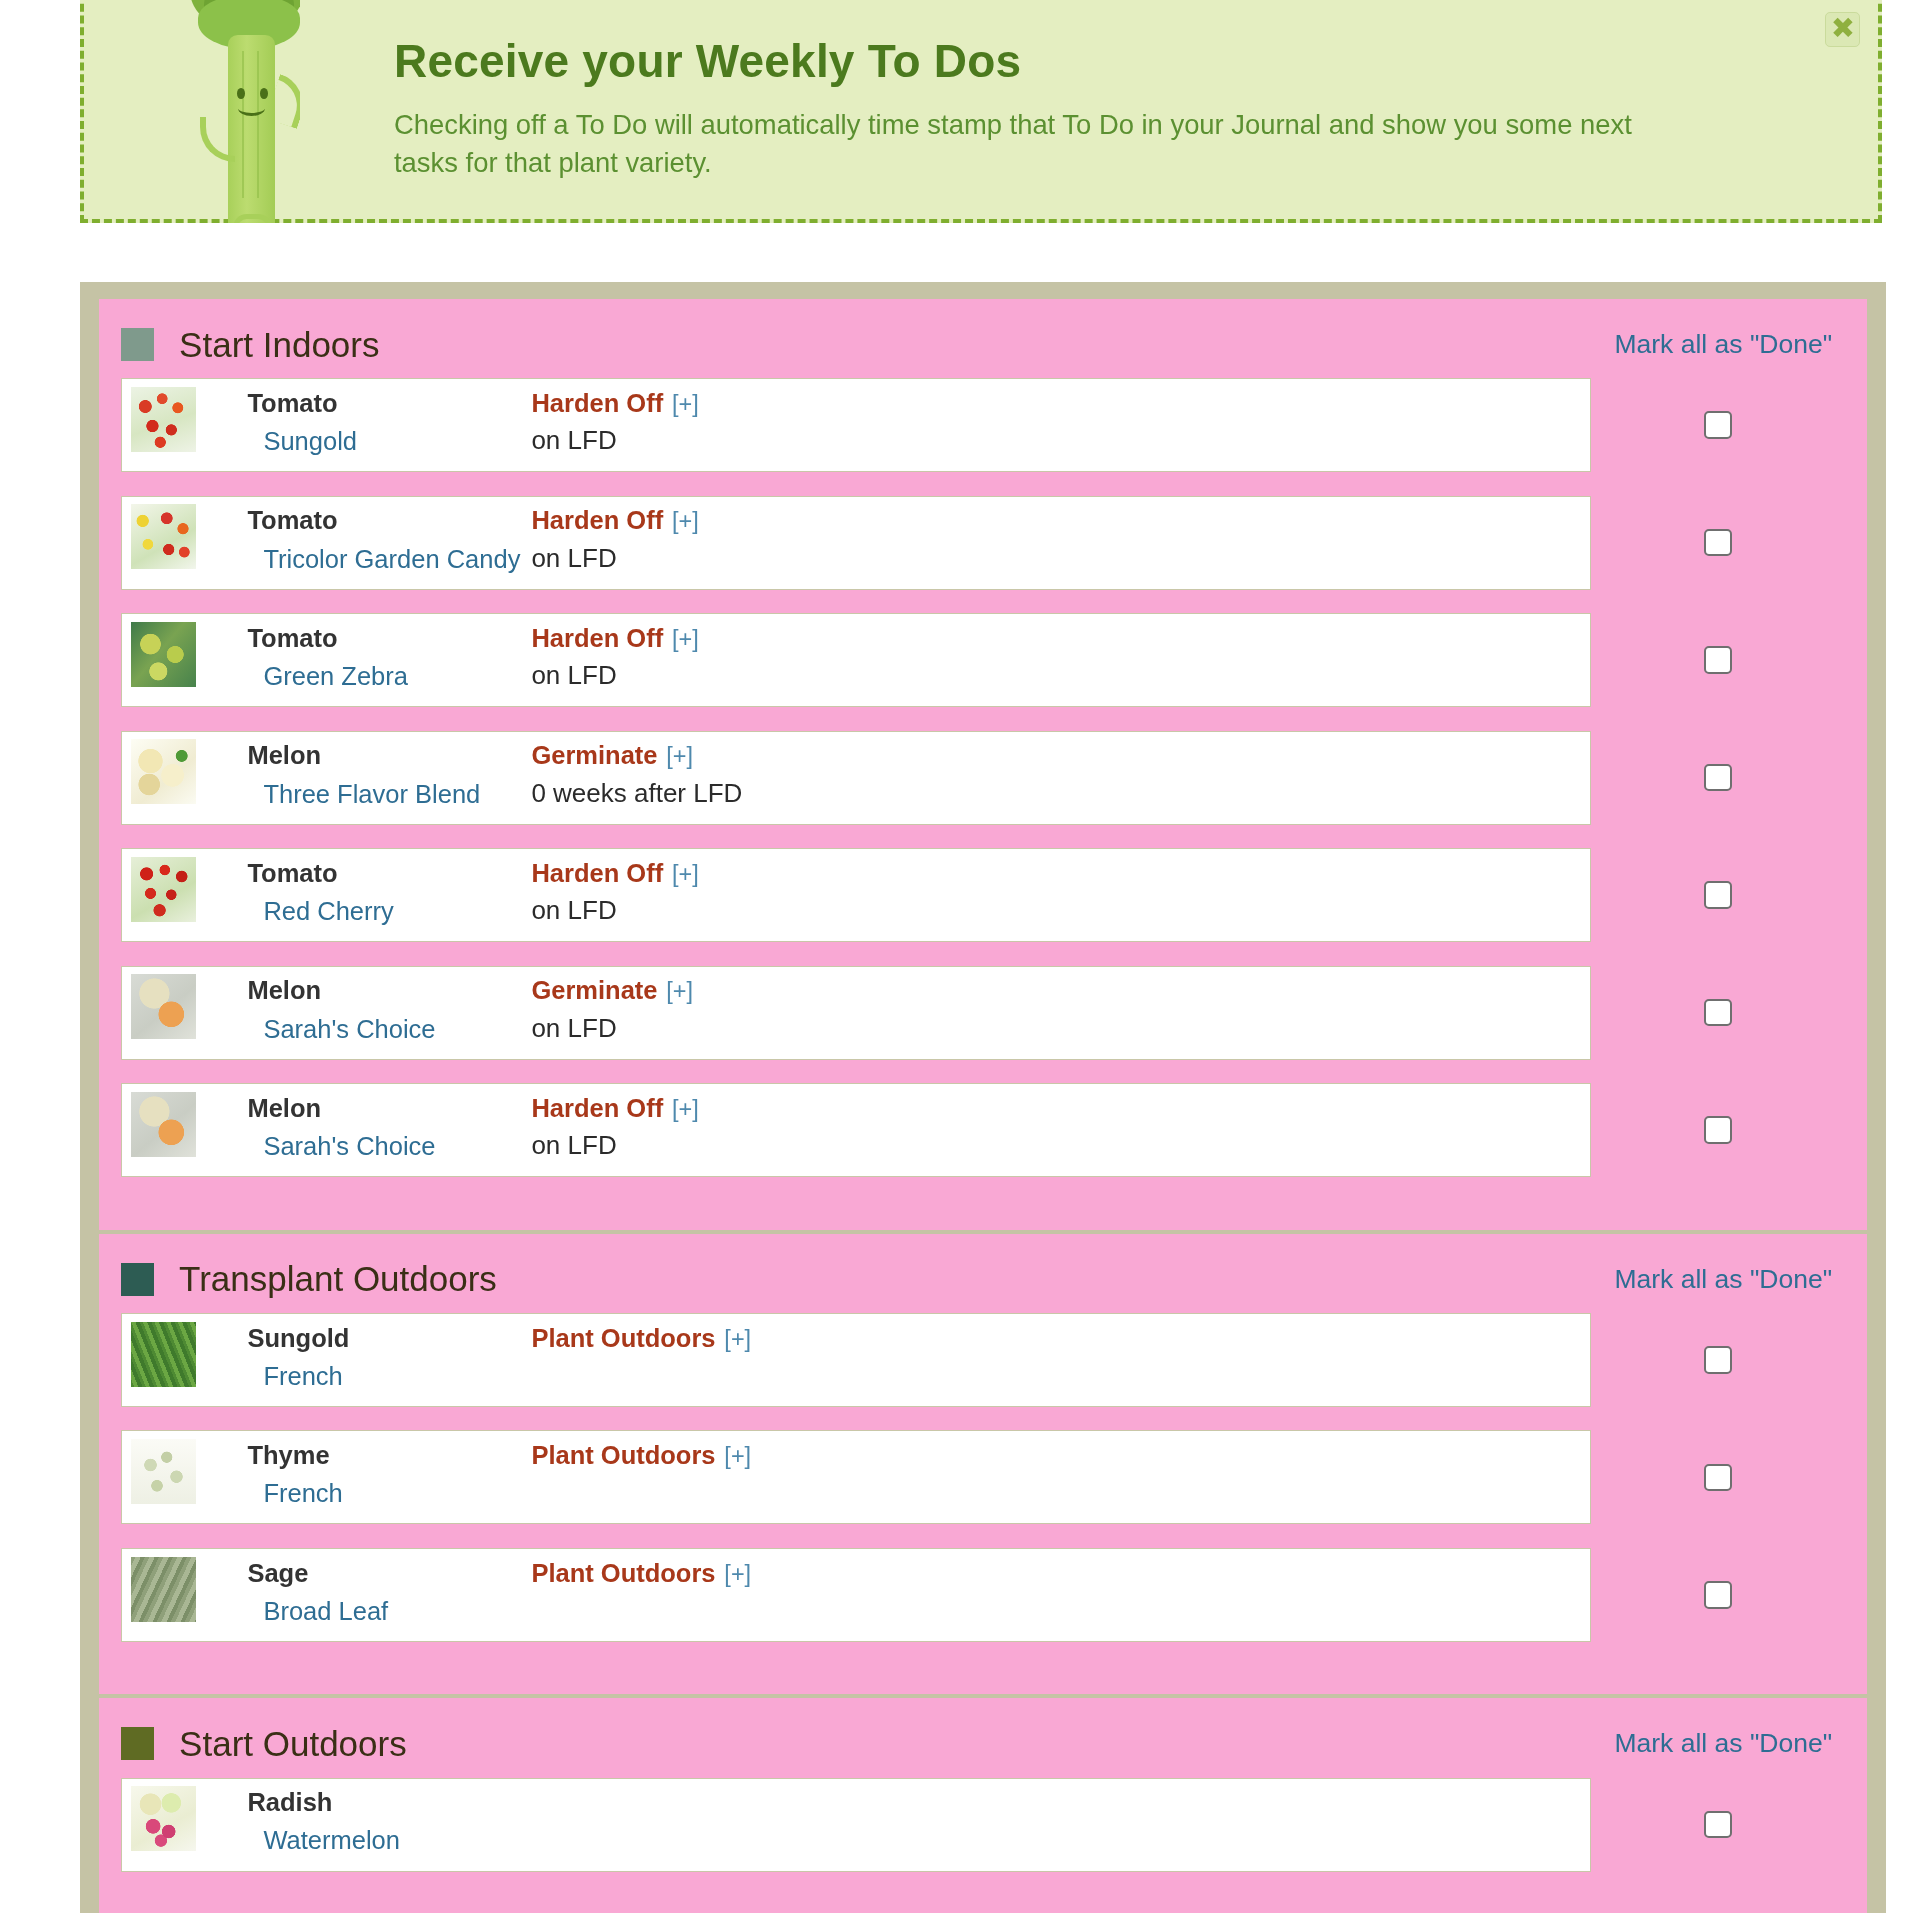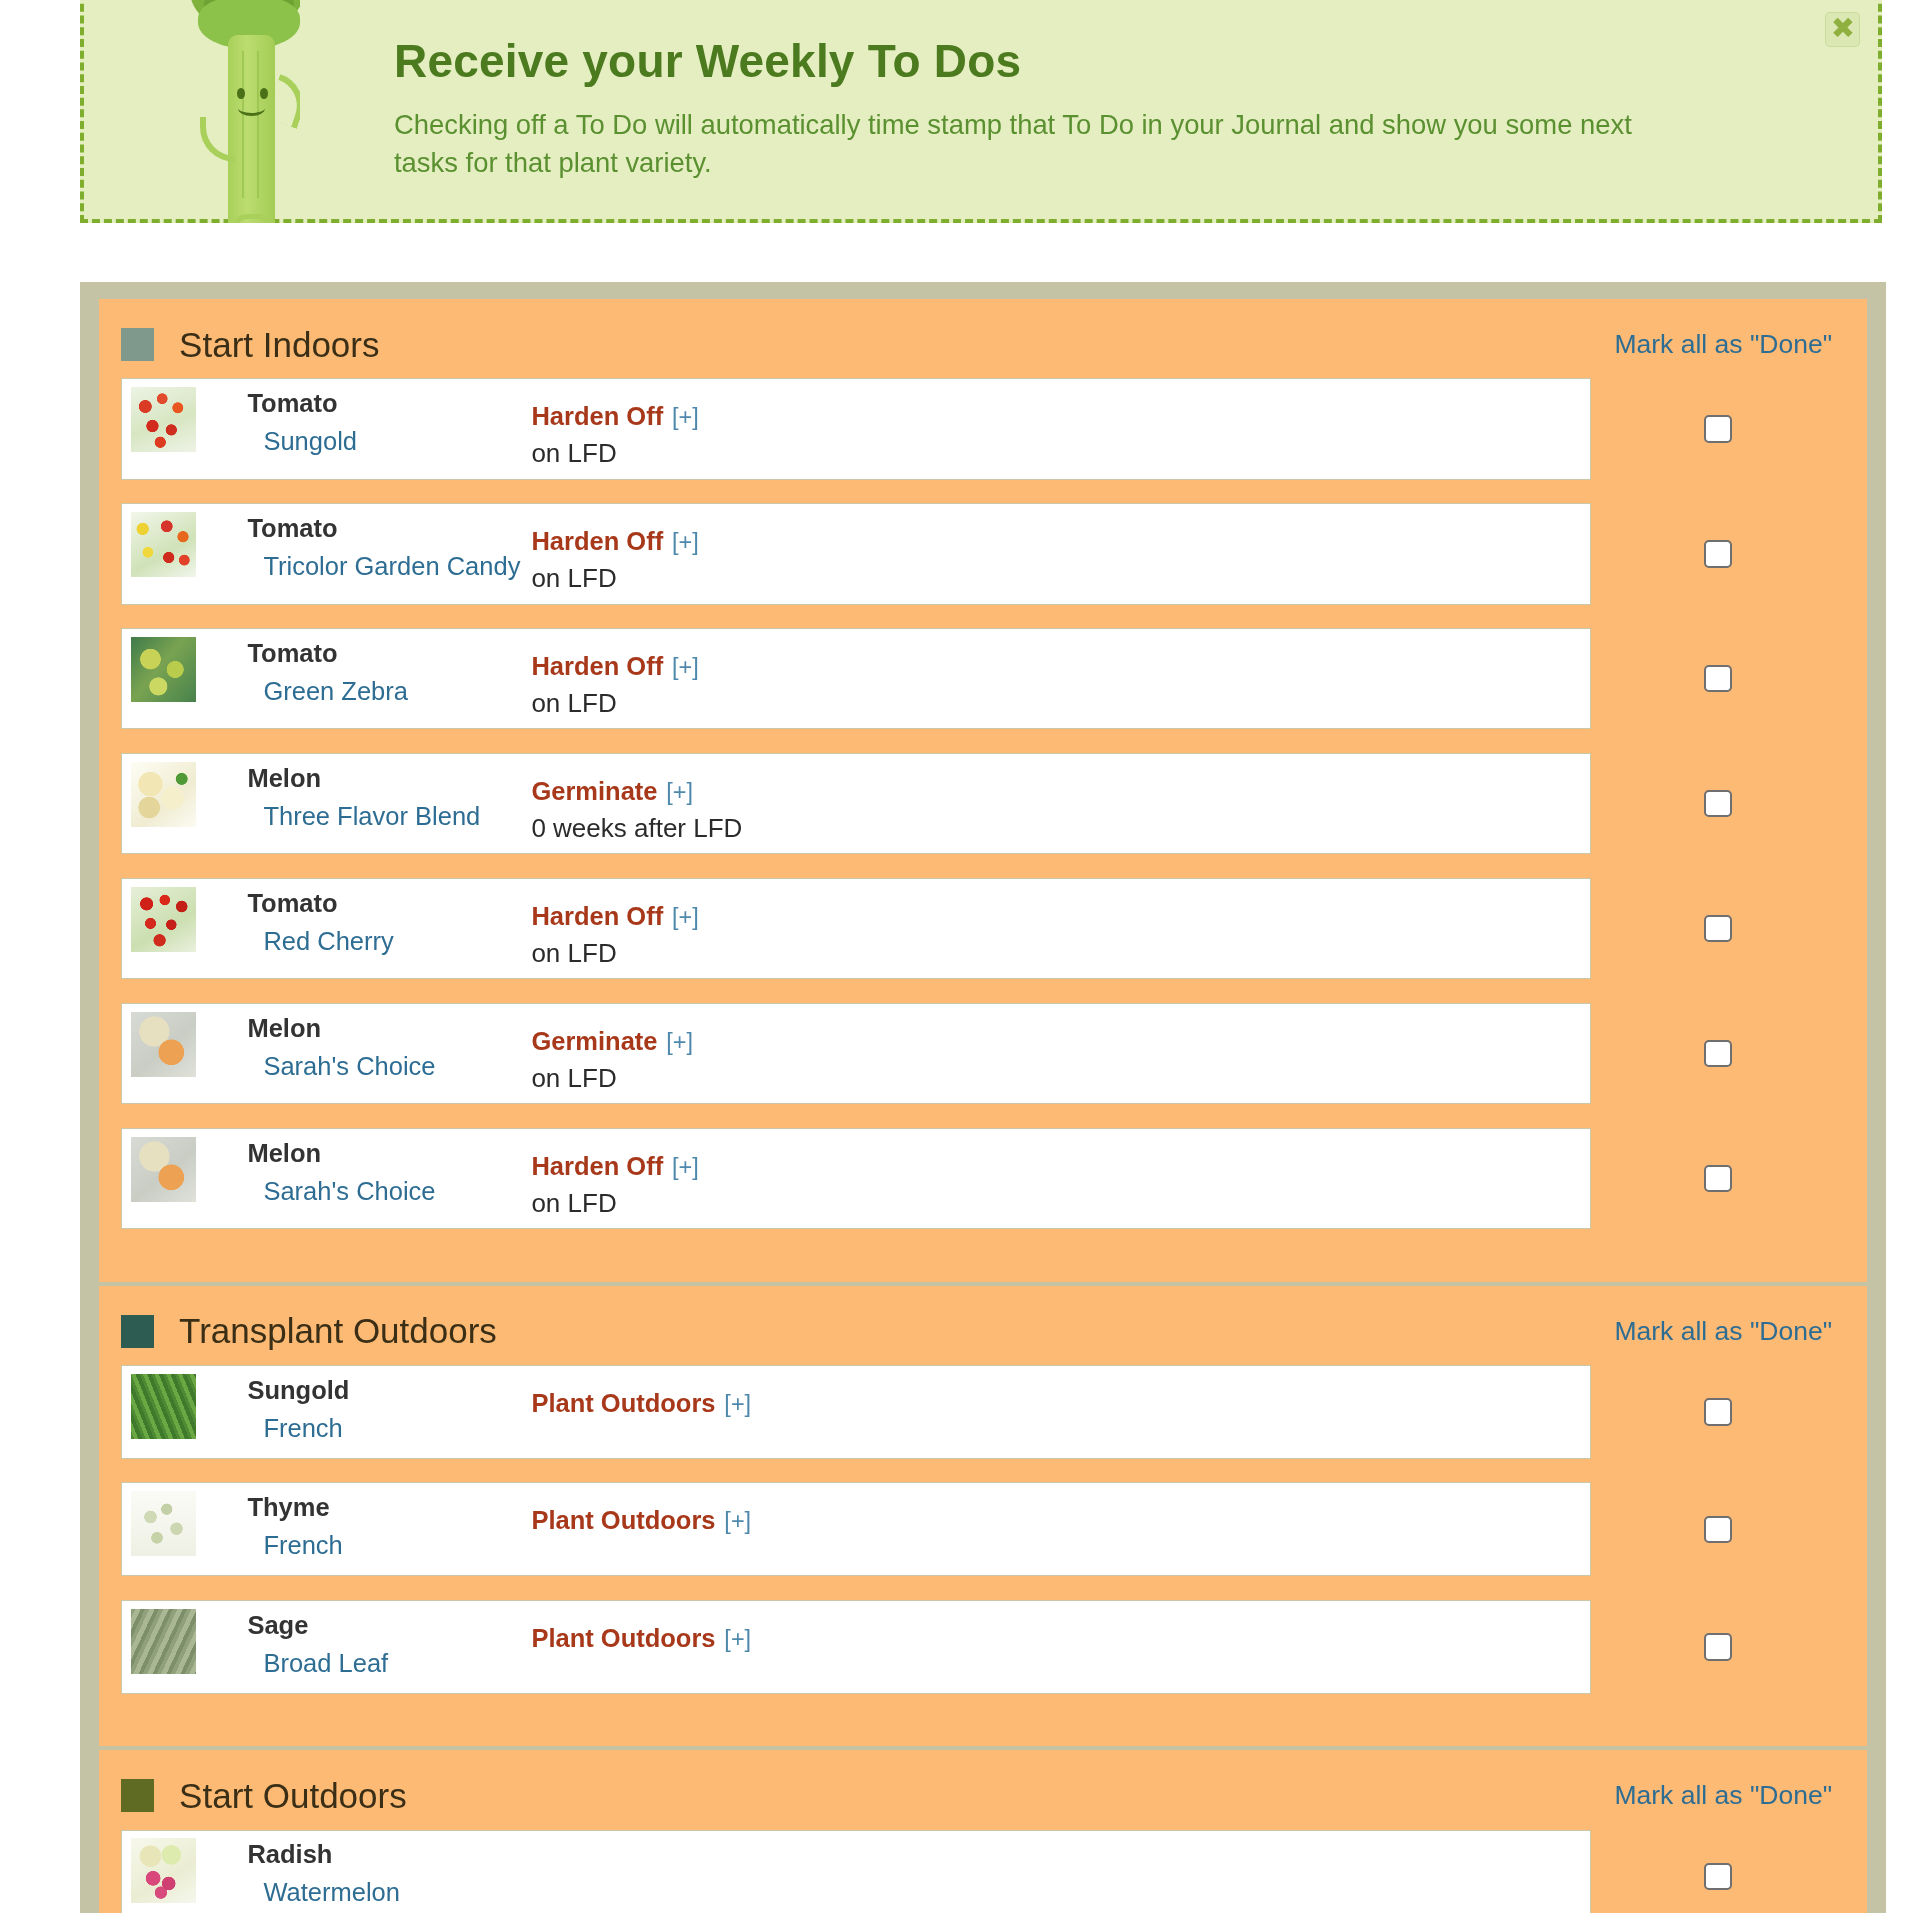--- a/index.html
+++ b/index.html
@@ -93,21 +93,21 @@
   .todo-shell {
     position: absolute;
     left: 80px; top: 282px;
     width: 1806px;
     background: #f9f9e6;
     border: 1px solid #c4c2a4;
     border-left-width: 19.6px; border-right-width: 19.6px;
     border-top-width: 17.6px; border-bottom-width: 17.6px;
     border-style: solid; border-color: #c5c3a5;
   }
-  .section { background: #fdba74; padding: 0 0 29px 0; }
+  .section { background: #f9a8d4; padding: 0 0 29px 0; }
   .section + .section { border-top: 4.9px solid #c5c3a5; }
 
   .section-head {
     display: flex; align-items: center;
     padding: 25.5px 29px 13.7px 21.6px;
   }
   .sec-swatch { width: 33px; height: 33px; flex: 0 0 33px; }
   .sec-title {
     font-size: 35px; color: #3a2f16; margin-left: 25.5px;
     font-weight: 400; white-space: nowrap;
@@ -134,21 +134,21 @@
     background-size: cover; background-position: center;
     border: 0;
   }
   .row-plant { flex: 0 0 284px; }
   .plant-name {
     font-size: 25.5px; font-weight: bold; color: #333333;
     line-height: 1.3; margin-bottom: 5.9px;
   }
   .plant-variety { font-size: 25.5px; color: #2e6d93; cursor: pointer; line-height: 1.25; margin-left: 16px; }
   .row-task { flex: 1 1 auto; padding-right: 19.6px; }
-  .task-line { line-height: 1.3; margin-bottom: 3.9px; margin-top: 13px; }
+  .task-line { line-height: 1.3; margin-bottom: 3.9px; }
   .task-name {
     font-size: 25.5px; font-weight: bold; color: #a8381a;
     cursor: pointer;
   }
   .task-plus {
     font-size: 23.5px; color: #4e89ad; margin-left: 8.8px; cursor: pointer;
   }
   .task-when { font-size: 26px; color: #2b2b2b; line-height: 1.3; }
   .task-qty {
     font-size: 24.5px; color: #2b2b2b; margin-top: 3.9px;

